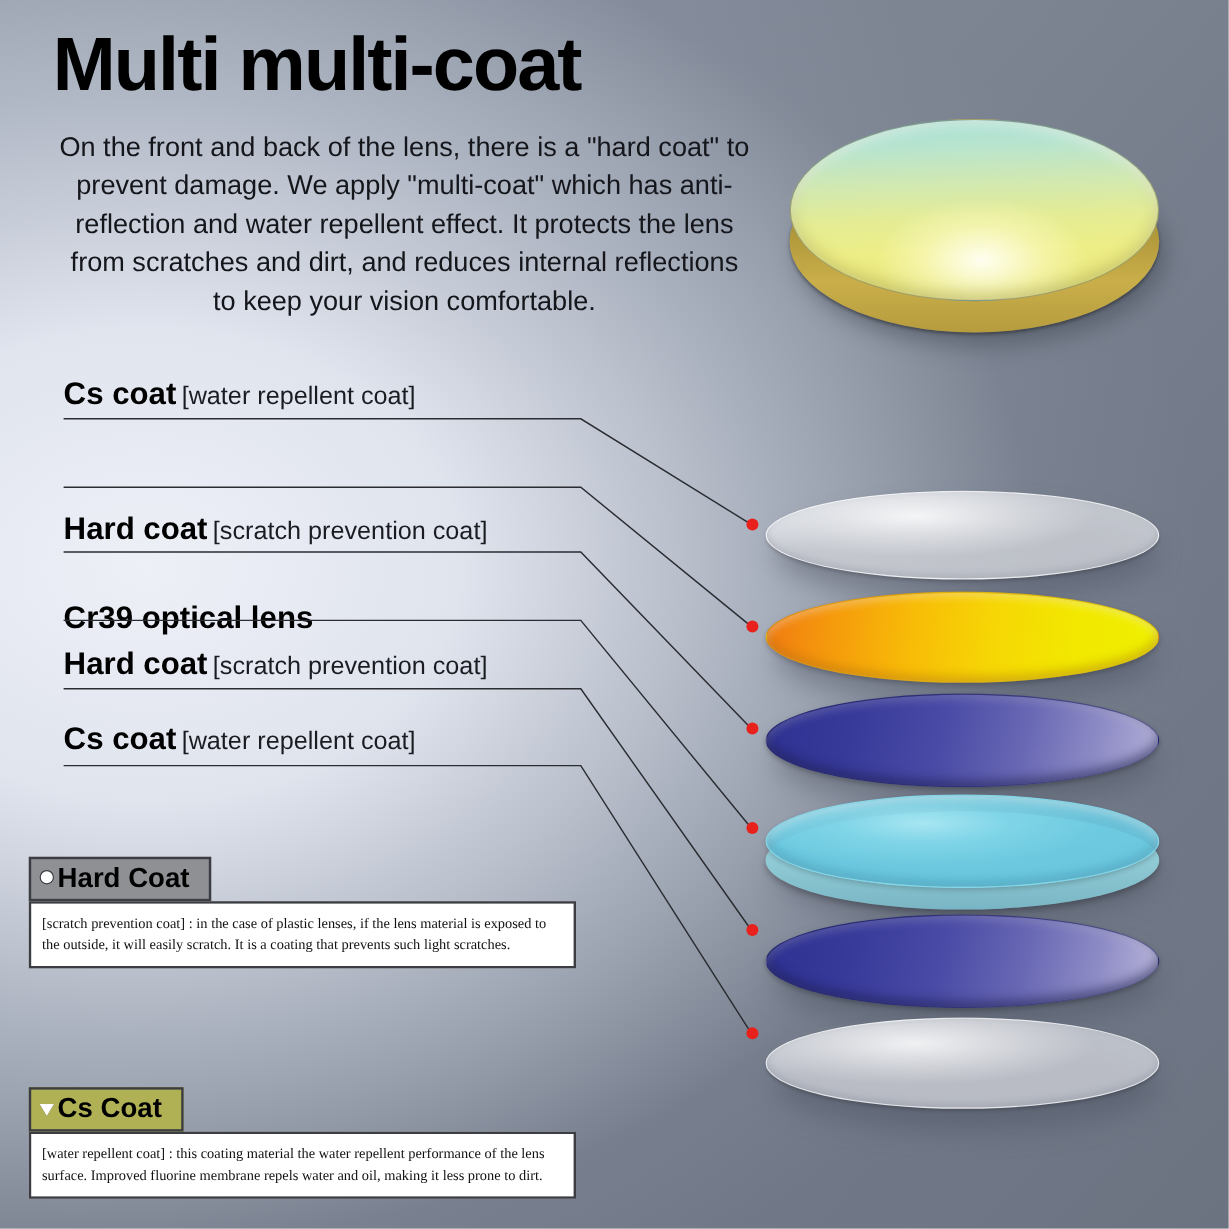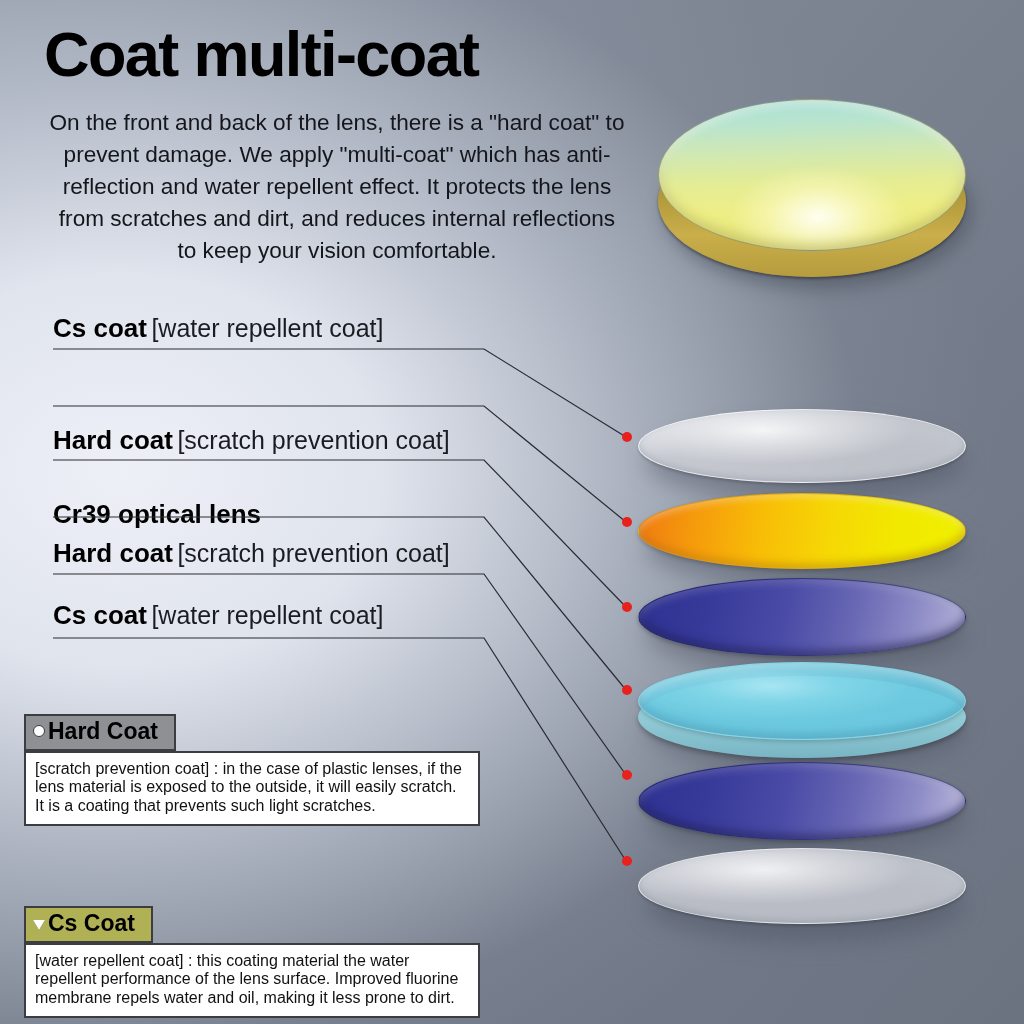--- a/index.html
+++ b/index.html
@@ -45,21 +45,21 @@
       linear-gradient(178deg,#a8dfd6 0%,#b7e4cf 16%,#cfe8b4 34%,#e4ec94 54%,#eeee86 72%,#e9e87f 88%,#dcd978 100%);
     box-shadow:inset 0 -5px 12px rgba(120,110,40,0.28), inset 0 4px 10px rgba(255,255,255,0.5);
     border:1px solid rgba(70,70,60,0.45);
     box-sizing:border-box;
   }
 
   
   .labels{position:absolute;left:0;top:0;width:100%;height:100%;}
   .lbl{position:absolute;left:53px;white-space:nowrap;}
   .lbl .b{font-size:26px;font-weight:bold;color:#000;}
-  .lbl .n{font-size:25px;font-weight:normal;color:#1a1c22;}
+  .lbl .n{font-size:21px;font-weight:normal;color:#1a1c22;}
 
   
   .leaders{position:absolute;left:0;top:0;width:1024px;height:1024px;pointer-events:none;}
 
   
   .stack{position:absolute;left:0;top:0;width:1024px;height:1024px;}
   .disc{position:absolute;border-radius:50%;}
   .disc .face{position:absolute;left:0;top:0;width:100%;height:100%;border-radius:50%;}
   .dshadow{position:absolute;border-radius:50%;background:rgba(70,76,90,0.40);filter:blur(11px);}
 
@@ -73,30 +73,30 @@
   .info-head .ic{display:inline-block;vertical-align:2px;margin-right:3px;}
   .ic.circle{width:10px;height:10px;border-radius:50%;background:#fff;border:1px solid #3b3d42;}
   .ic.square{width:10px;height:10px;background:#fff;border:1px solid #3b3d42;}
   .ic.tri{
     width:0;height:0;border-left:6px solid transparent;border-right:6px solid transparent;
     border-top:10px solid #fff;vertical-align:1px;
     filter:drop-shadow(0 0 0.6px #3b3d42);
   }
   .info-body{
     border:2px solid #3b3d42;background:#fff;color:#111;
-    font-size:16px;line-height:18.6px;padding:7px 9px 8px 9px;
-    box-sizing:border-box;width:456px;
+    font-size:12px;line-height:18.6px;padding:7px 9px 8px 9px;
+    box-sizing:border-box;width:456px;font-family:Liberation Serif, serif;
   }
 </style>
 </head>
 <body>
 
 <div id="canvas">
 
-  <div class="title">Coat multi-coat</div>
+  <div class="title">Multi multi-coat</div>
   <div class="intro">On the front and back of the lens, there is a "hard coat" to prevent damage. We apply "multi-coat" which has anti-reflection and water repellent effect. It protects the lens from scratches and dirt, and reduces internal reflections to keep your vision comfortable.</div>
 
   <div class="lens-wrap">
     <div class="lens-shadow"></div>
     <div class="lens-edge"></div>
     <div class="lens-top"></div>
   </div>
 
   <div class="labels">
     <div class="lbl" style="top:313px">

